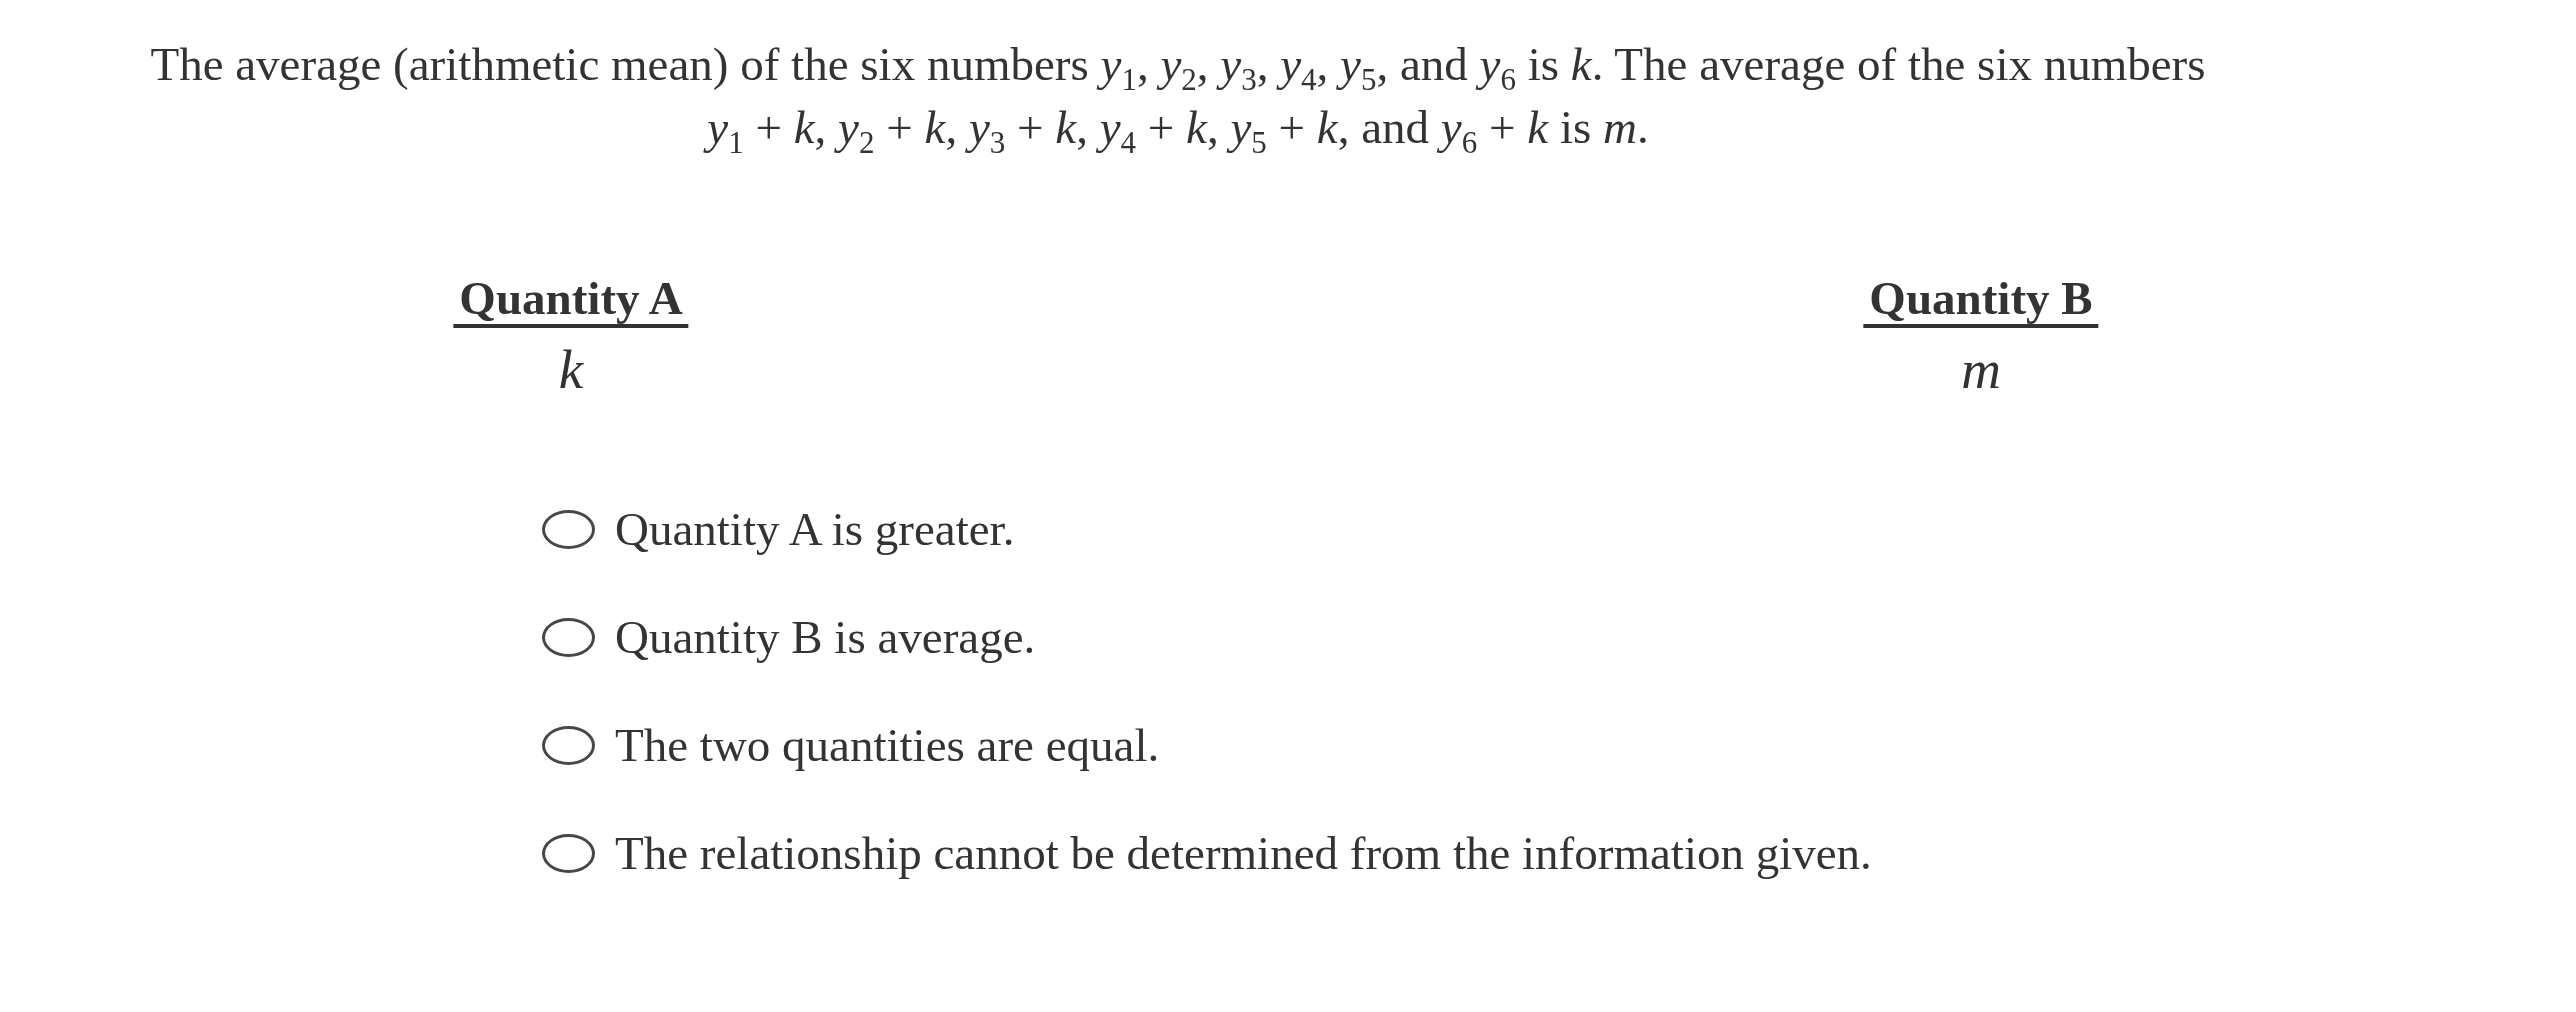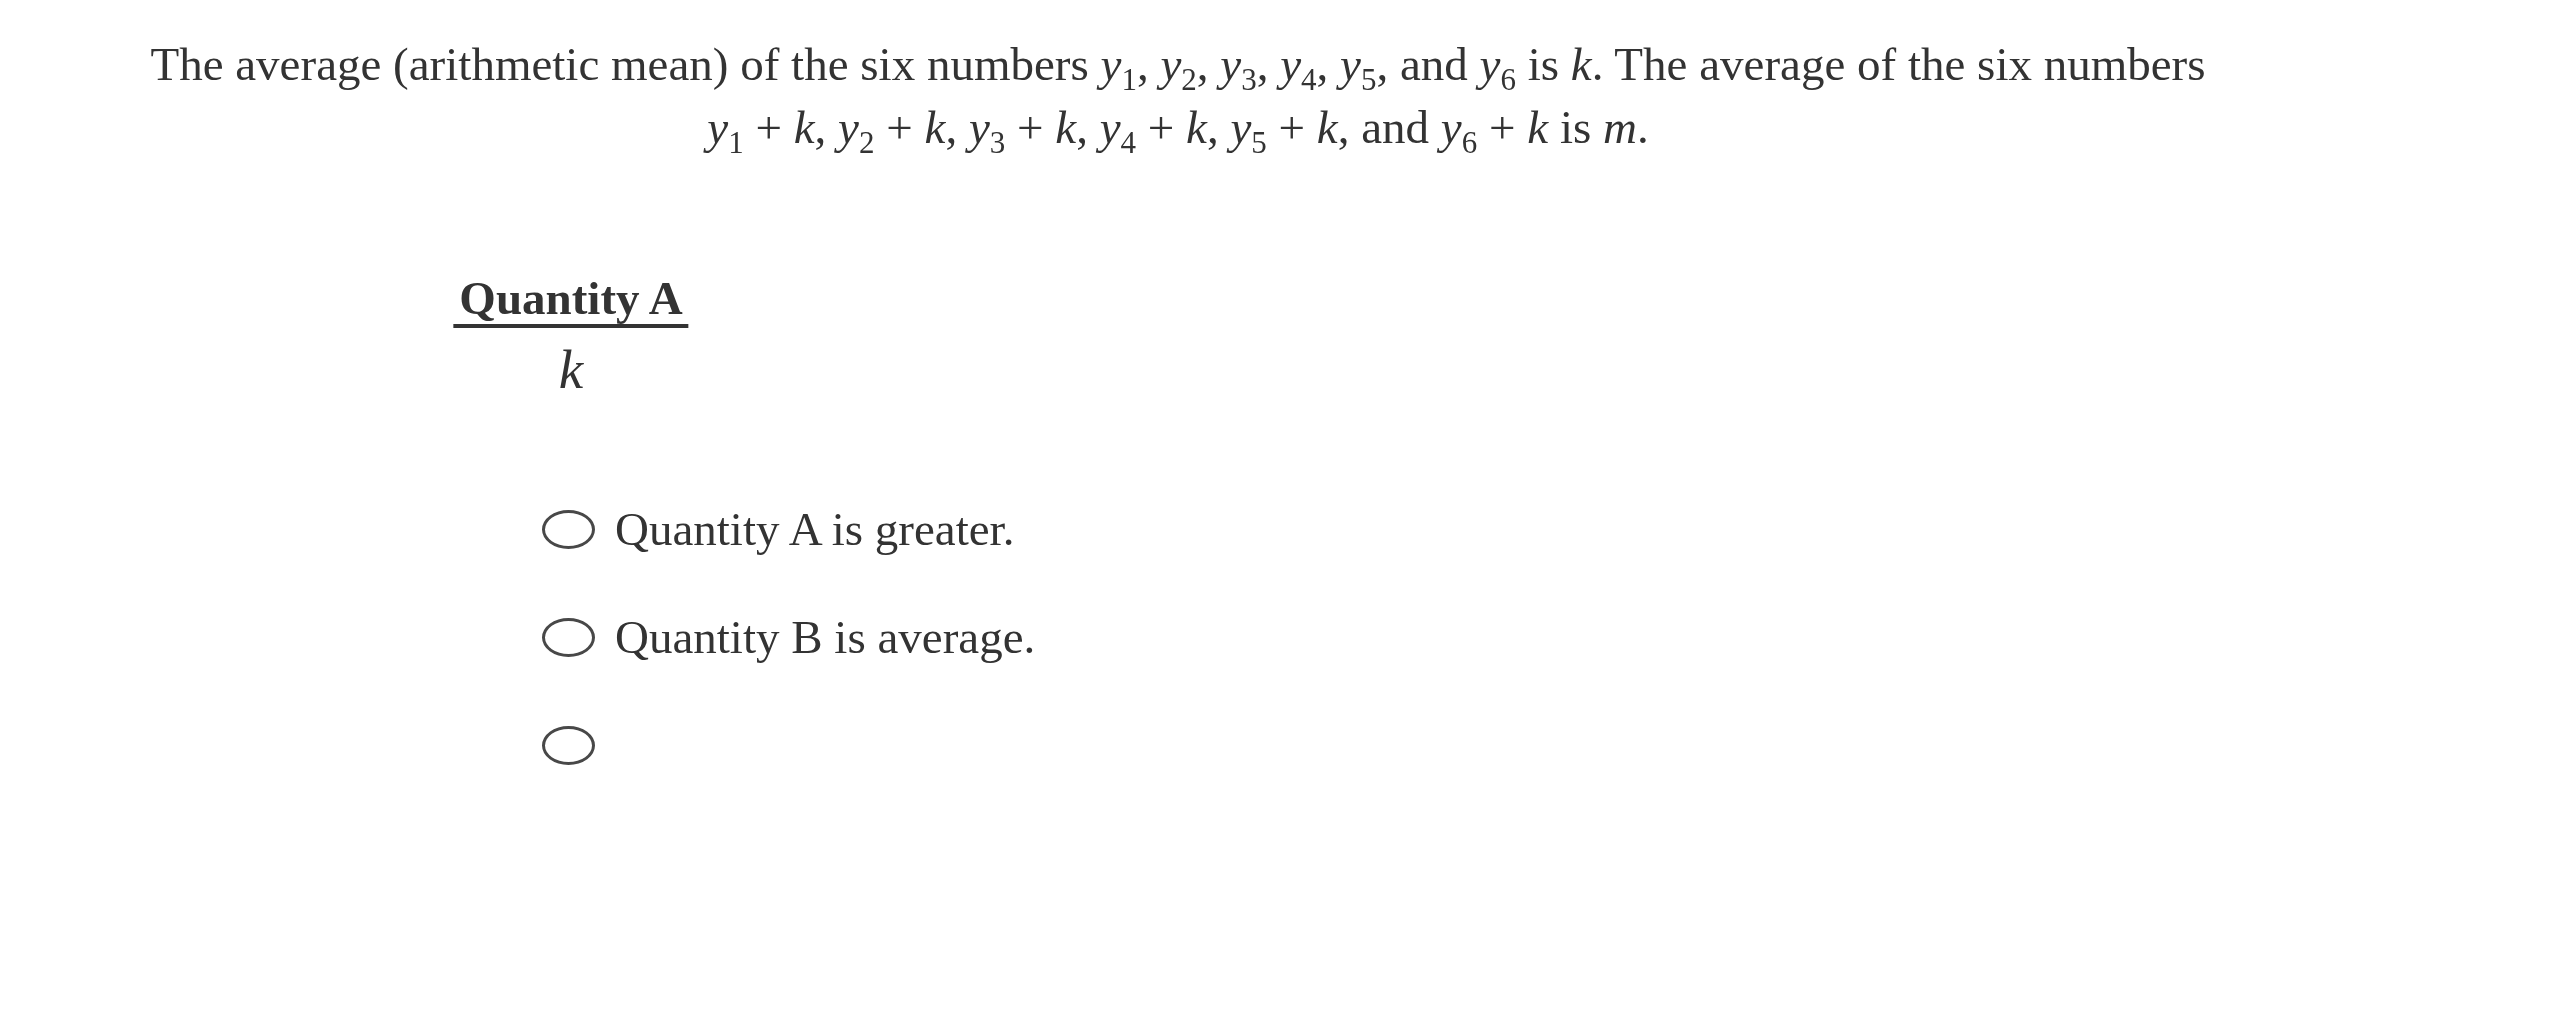--- a/index.html
+++ b/index.html
@@ -105,34 +105,43 @@
 
   <div class="q-line q-line1"><span class="seg-plain">The average (arithmetic mean) of the six numbers </span><span class="seg-math">y</span><span class="seg-sub">1</span><span class="seg-plain">, </span><span class="seg-math">y</span><span class="seg-sub">2</span><span class="seg-plain">, </span><span class="seg-math">y</span><span class="seg-sub">3</span><span class="seg-plain">, </span><span class="seg-math">y</span><span class="seg-sub">4</span><span class="seg-plain">, </span><span class="seg-math">y</span><span class="seg-sub">5</span><span class="seg-plain">, and </span><span class="seg-math">y</span><span class="seg-sub">6</span><span class="seg-plain"> is </span><span class="seg-math">k</span><span class="seg-plain">. The average of the six numbers</span></div>
 
   <div class="q-line q-line2"><span class="seg-math">y</span><span class="seg-sub">1</span><span class="seg-plain"> + </span><span class="seg-math">k</span><span class="seg-plain">, </span><span class="seg-math">y</span><span class="seg-sub">2</span><span class="seg-plain"> + </span><span class="seg-math">k</span><span class="seg-plain">, </span><span class="seg-math">y</span><span class="seg-sub">3</span><span class="seg-plain"> + </span><span class="seg-math">k</span><span class="seg-plain">, </span><span class="seg-math">y</span><span class="seg-sub">4</span><span class="seg-plain"> + </span><span class="seg-math">k</span><span class="seg-plain">, </span><span class="seg-math">y</span><span class="seg-sub">5</span><span class="seg-plain"> + </span><span class="seg-math">k</span><span class="seg-plain">, and </span><span class="seg-math">y</span><span class="seg-sub">6</span><span class="seg-plain"> + </span><span class="seg-math">k</span><span class="seg-plain"> is </span><span class="seg-math">m</span><span class="seg-plain">.</span></div>
 
   <div class="qty-col col-a">
     <div class="qty-header">Quantity A</div>
     <div class="qty-value">k</div>
   </div>
 
+  <div class="qty-col col-b">
+    <div class="qty-header">Quantity B</div>
+    <div class="qty-value">m</div>
+  </div>
 
   <div class="options">
 
     <div class="option-row">
       <span class="radio"></span>
       <span class="option-label">Quantity A is greater.</span>
     </div>
 
     <div class="option-row">
       <span class="radio"></span>
       <span class="option-label">Quantity B is average.</span>
     </div>
 
     <div class="option-row">
       <span class="radio"></span>
+      <span class="option-label">The two quantities are equal.</span>
     </div>
 
+    <div class="option-row">
+      <span class="radio"></span>
+      <span class="option-label">The relationship cannot be determined from the information given.</span>
+    </div>
 
   </div>
 
 </div>
 
 
 </body></html>

